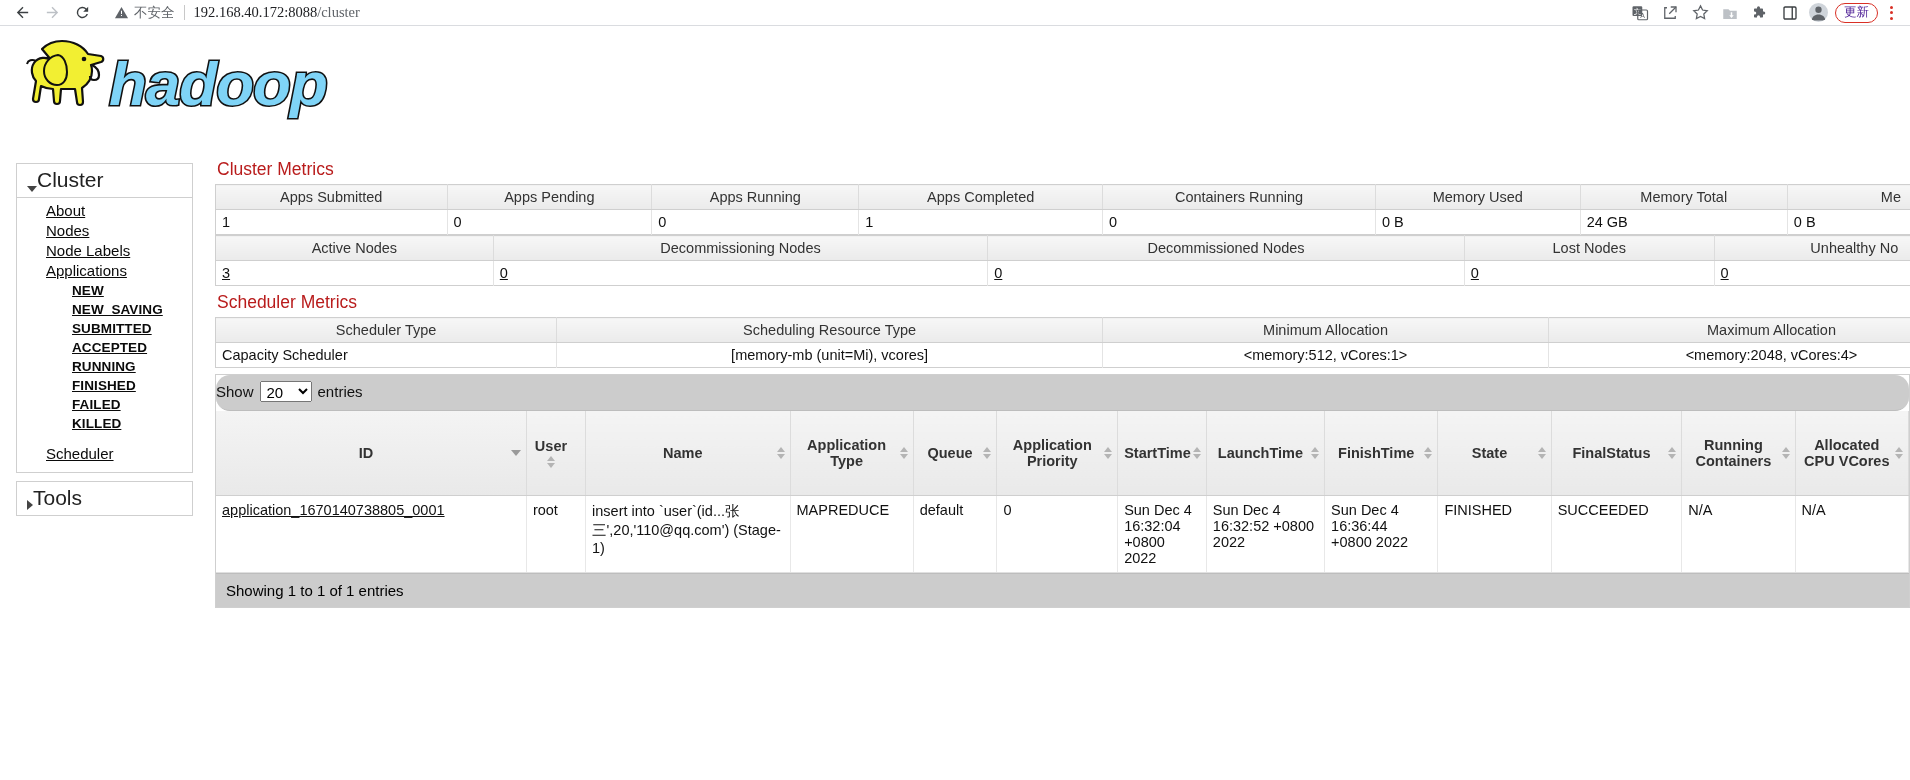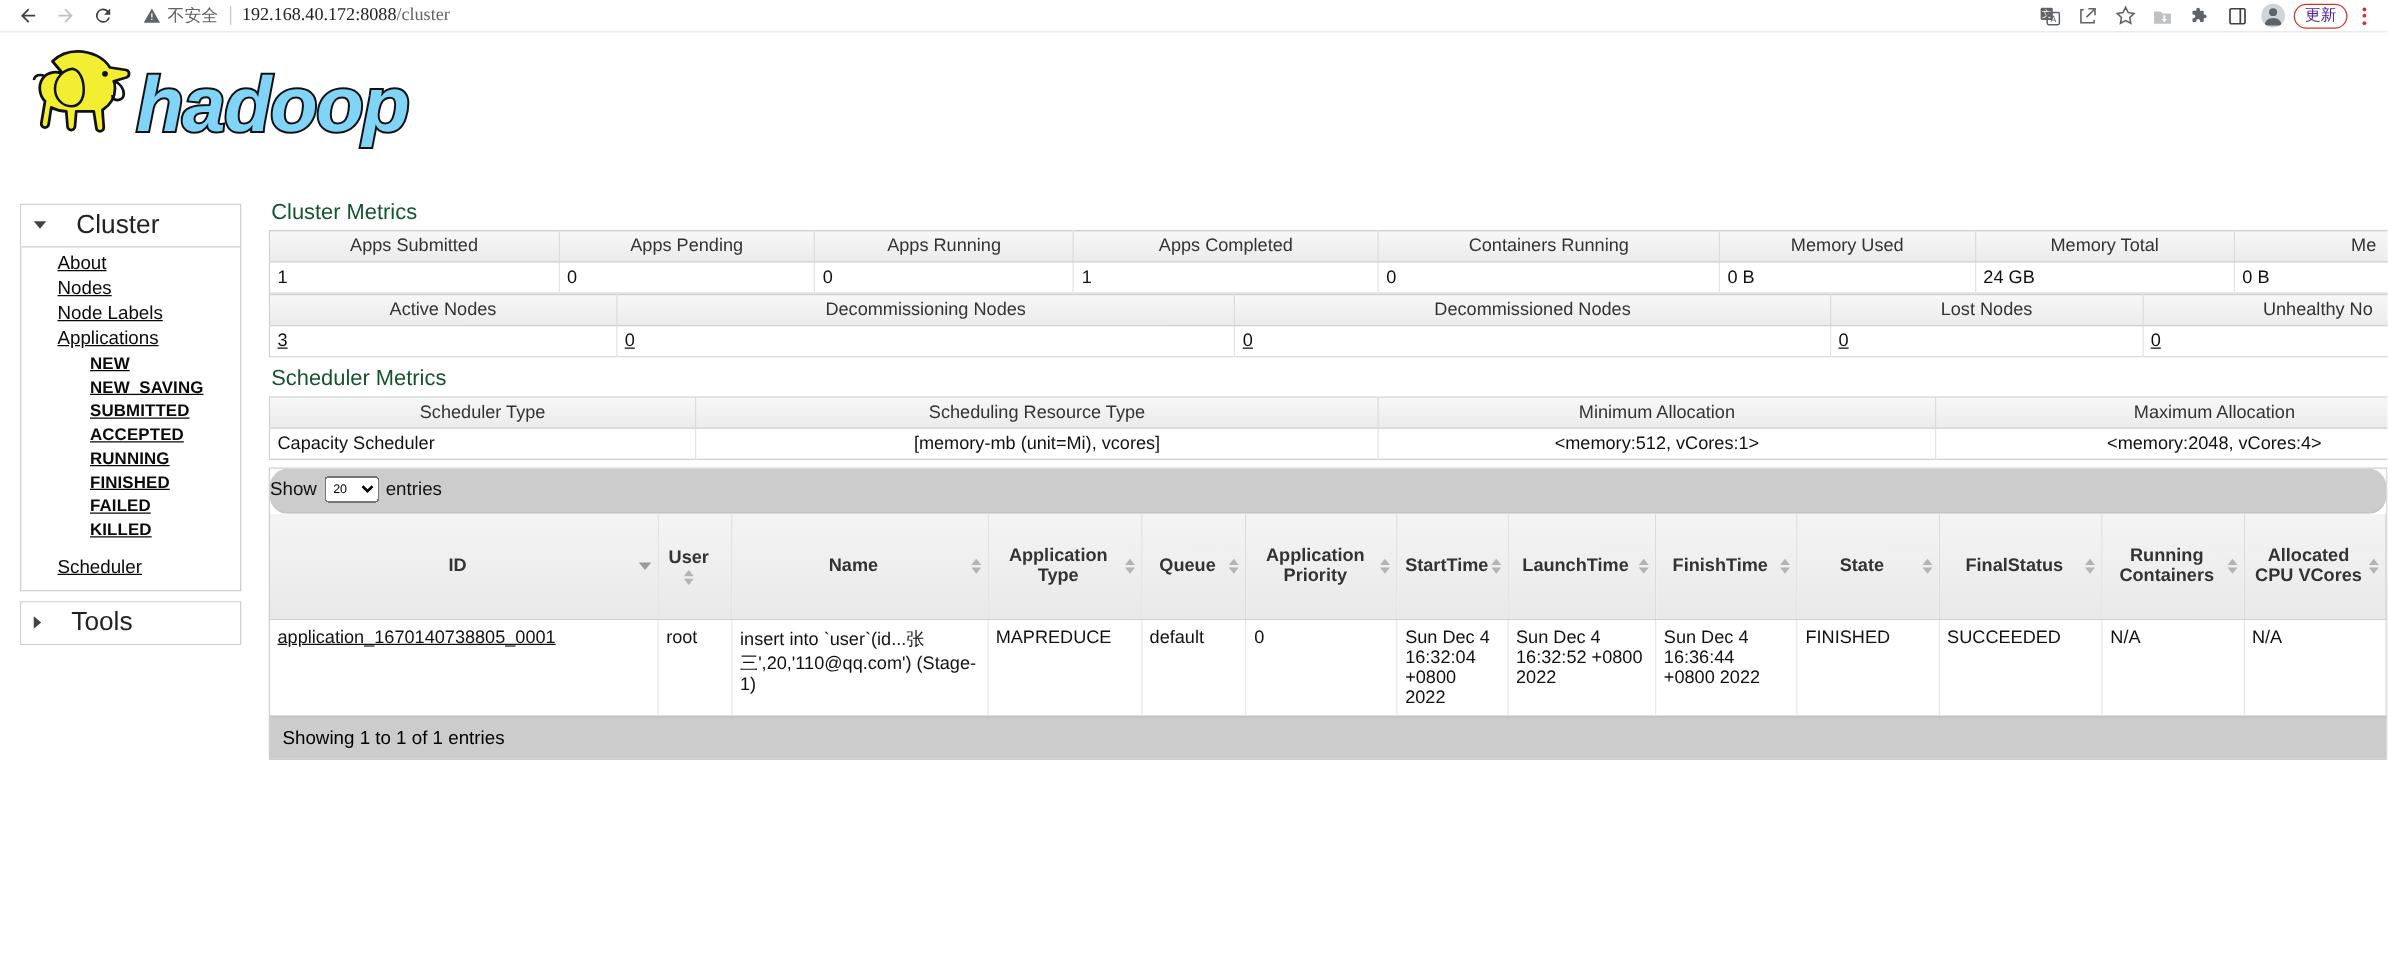--- a/index.html
+++ b/index.html
@@ -94,21 +94,21 @@
   .sidebar{
     position:absolute; left:16px; top:137px;
     width:177px;
   }
   .panel{
     border:1px solid #cfcfcf;
     background:#fff;
     margin-bottom:8px;
   }
   .panel-head{
-    display:flex; align-items:center; gap:24px;
+    display:flex; align-items:flex-end; gap:0;
     padding:4px 8px 5px 10px;
     border-bottom:1px solid #cfcfcf;
     background:#fff;
     cursor:pointer;
   }
   .panel-head.no-border{ border-bottom:none; }
   .caret-down{
     width:0;height:0;border-left:5px solid transparent;border-right:5px solid transparent;
     border-top:6px solid #444; display:block;
   }
@@ -124,21 +124,21 @@
     cursor:pointer; line-height:18px;
   }
   .side-link.sub{ padding-left:55px; font-size:13.5px; letter-spacing:.1px; line-height:17px;font-weight:bold; }
   .side-link.spaced{ margin-top:11px; }
 
   
   .main{
     position:absolute; left:215px; top:133px; right:0;
   }
   .sec-title{
-    font-size:17.5px; color:#14532d; margin:0 0 4px 2px;
+    font-size:17.5px; color:#b91c1c; margin:0 0 4px 2px;
     font-family:"Liberation Sans", sans-serif;
   }
   .sec-title.sp{ margin-top:6px; }
 
   table.hd{
     border-collapse:collapse;
     table-layout:fixed;
     border:1px solid #cfcfcf;
     background:#fff;
   }
@@ -173,21 +173,21 @@
   }
   .apps-top{
     background:#ccc;
     padding:6px 8px 8px 0;
     display:flex; align-items:center; gap:6px;
     font-size:15px; color:#111;
     border-bottom:1px solid #bdbdbd;
     border-radius:14px;
   }
   .apps-top select{
-    font-size:10px; padding:1px 2px; height:21px;
+    font-size:15px; padding:1px 2px; height:21px;
     font-family:"Liberation Sans", sans-serif;
   }
   table.apps{
     border-collapse:collapse; width:100%; table-layout:fixed;
   }
   table.apps th{
     background:linear-gradient(#f4f4f4,#e9e9e9);
     border-right:1px solid #dcdcdc;
     border-bottom:1px solid #cfcfcf;
     font-weight:bold;

